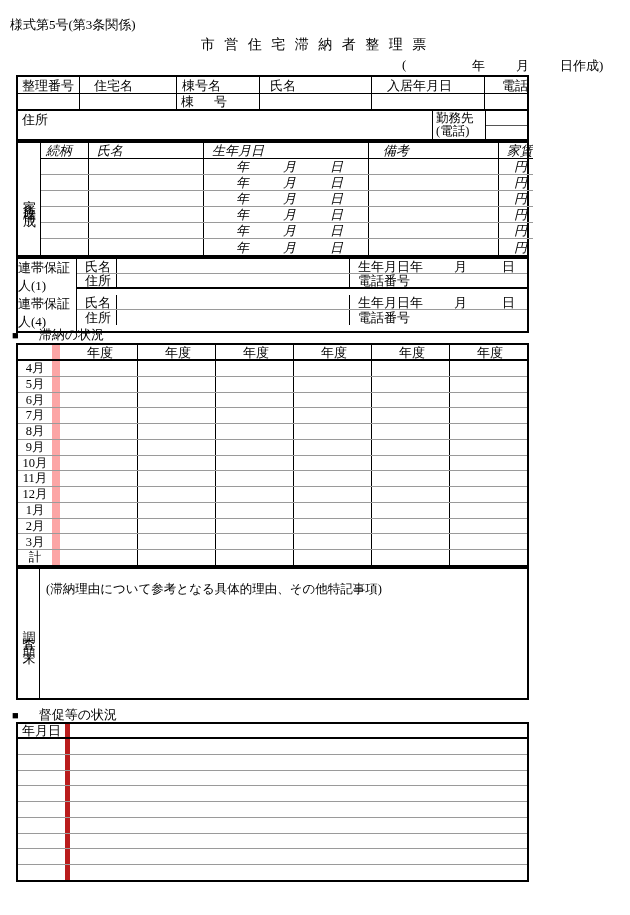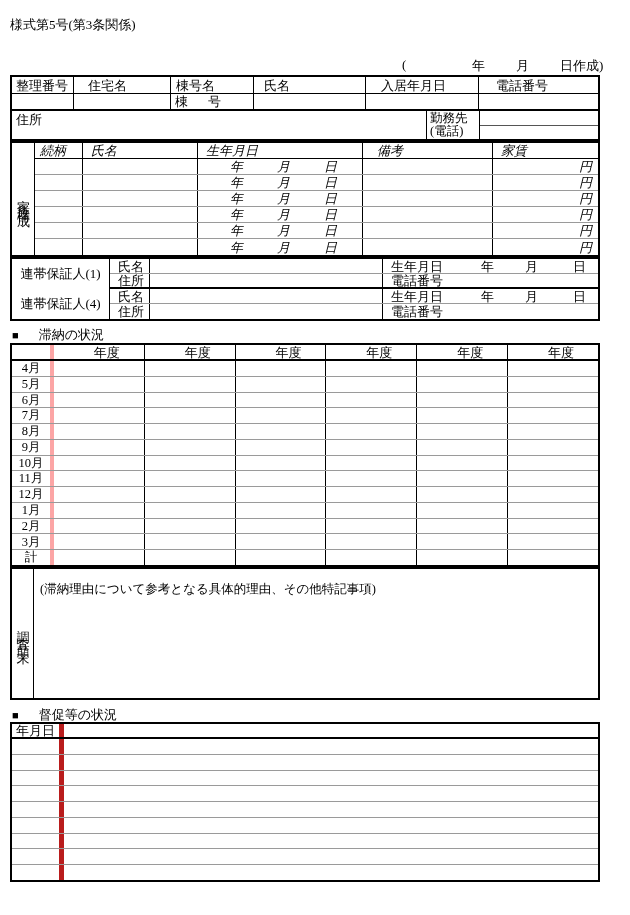--- a/index.html
+++ b/index.html
@@ -5,21 +5,21 @@
   html,body{margin:0;padding:0;background:#fff;}
   .page{position:relative;width:630px;height:915px;background:#ffffff;
         font-family:"Liberation Serif","DejaVu Serif",serif;color:#000;font-size:13px;overflow:hidden;}
   .abs{position:absolute;}
   .formno{left:10px;top:16px;font-size:13px;}
   .title{left:0;top:36px;width:630px;text-align:center;font-size:14px;letter-spacing:3px;}
   .created{left:0;top:57px;width:630px;height:16px;font-size:13px;}
   .created span{position:absolute;top:0;}
   .cr-open{left:402px;} .cr-year{left:472px;} .cr-month{left:516px;} .cr-day{left:560px;}
 
-  .tbl{position:absolute;left:10px;width:590px;border:2px solid #000;box-sizing:border-box;
+  .tbl{position:absolute;left:16px;width:513px;border:2px solid #000;box-sizing:border-box;
        display:flex;flex-direction:column;background:#fff;justify-content:space-between;}
   .row{display:flex;flex:none;box-sizing:border-box;}
   .c{box-sizing:border-box;border-right:1px solid #000;display:flex;align-items:center;
      overflow:hidden;white-space:nowrap;line-height:1;}
   .lc{border-right:none;}
   .bbg{border-bottom:1px solid #9a9a9a;}
   .bbk{border-bottom:1px solid #000;}
   .bbt{border-bottom:2px solid #000;}
 
   
@@ -59,21 +59,21 @@
   .gbirth .gy{margin-left:auto;} .gbirth .gm{margin-left:31px;} .gbirth .gd{margin-left:35px;margin-right:12px;}
 
   .heading{position:absolute;left:12px;display:flex;align-items:center;font-size:13px;}
   .heading .sq{font-size:11px;} .heading .htxt{margin-left:20px;}
   .h1{top:326px;} .h2{top:706px;}
 
   
   .t4{top:343px;height:224px;}
   .t4 .hrow{height:16px;flex:none;}
   .t4 .mrow{flex:1;}
-  .mc{width:42px;border-right:4px solid #fca5a5;justify-content:center;font-size:12.5px;padding:0;}
+  .mc{width:42px;border-right:8px solid #fca5a5;justify-content:center;font-size:12.5px;padding:0;}
   .yc{flex:1;}
   .ydh{flex:1;justify-content:flex-end;padding-right:24px;}
 
   
   .t5{top:567px;height:133px;flex-direction:row;}
   .side2{width:21px;border-right:1px solid #000;display:flex;align-items:center;justify-content:center;
          writing-mode:vertical-rl;text-orientation:upright;letter-spacing:7px;font-size:13px;}
   .t5body{flex:1;padding:13px 6px;font-size:12.5px;line-height:15px;white-space:normal;}
 
   
@@ -82,20 +82,21 @@
   .t6 .rrow{flex:1;}
   .dc{width:52px;border-right:5px solid #b91c1c;justify-content:center;}
   .cc{flex:1;padding-left:18px;}
 </style>
 </head>
 <body>
 
 <div class="page">
 
   <div class="abs formno">様式第5号(第3条関係)</div>
+  <div class="abs title">市 営 住 宅 滞 納 者 整 理 票</div>
   <div class="abs created">
     <span class="cr-open">(</span>
     <span class="cr-year">年</span>
     <span class="cr-month">月</span>
     <span class="cr-day">日作成)</span>
   </div>
 
   <div class="tbl t1">
     <div class="row bbk">
       <div class="c w1a pa">整理番号</div>

